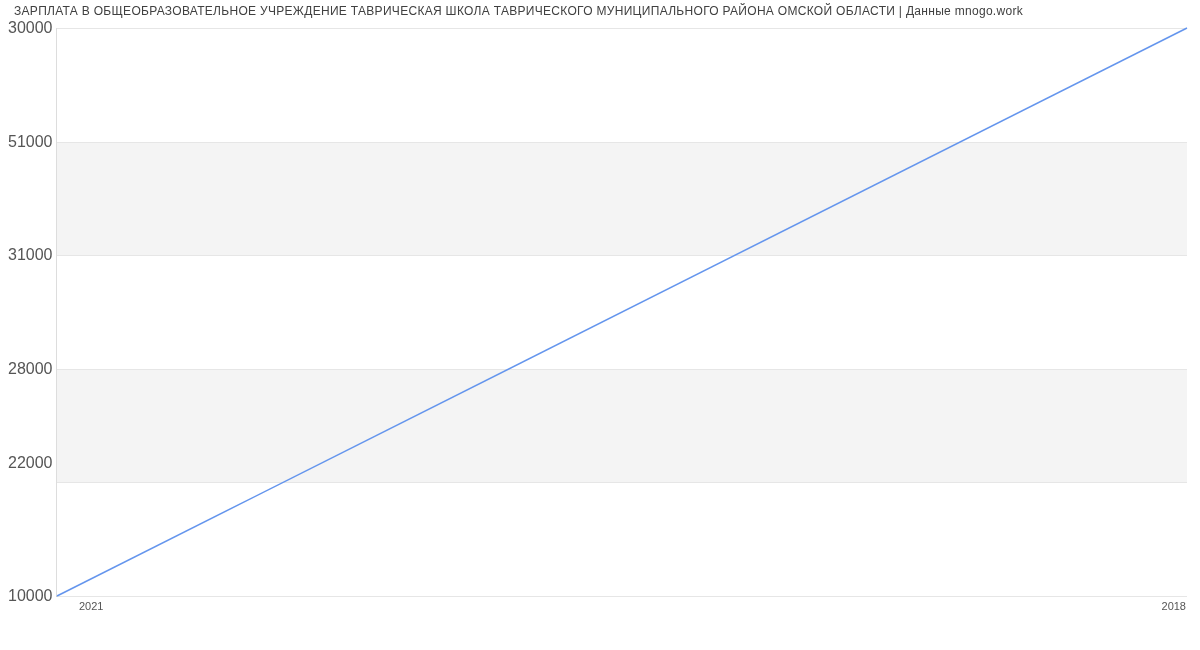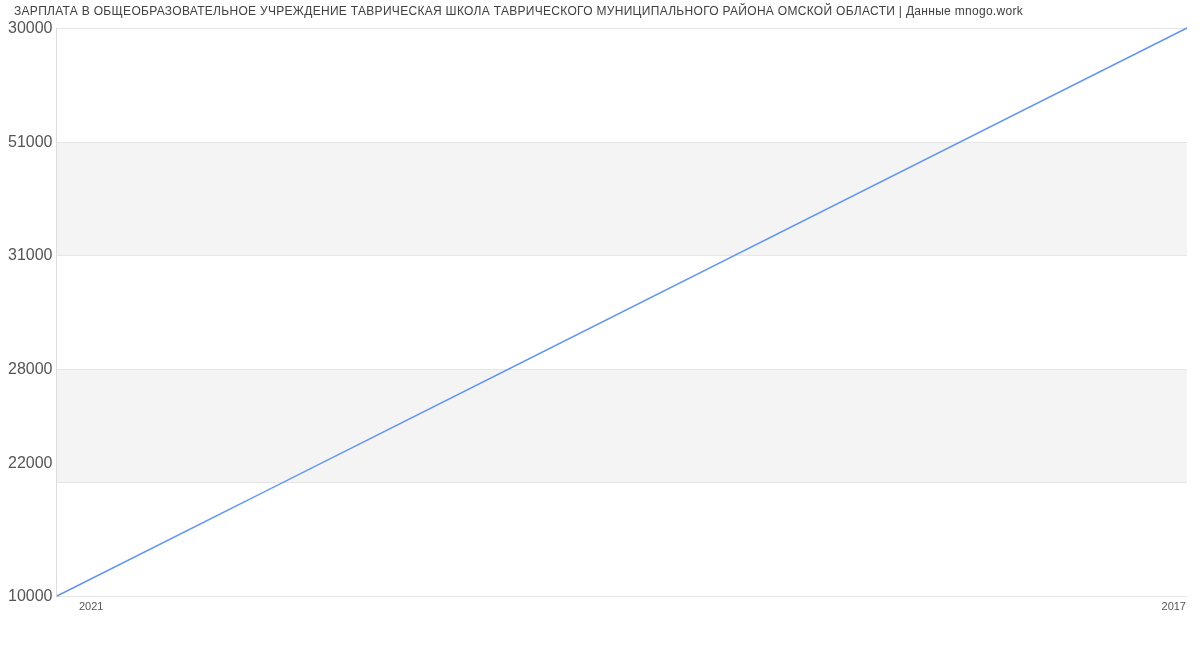--- a/index.html
+++ b/index.html
@@ -81,21 +81,21 @@
   <div class="title">ЗАРПЛАТА В ОБЩЕОБРАЗОВАТЕЛЬНОЕ УЧРЕЖДЕНИЕ ТАВРИЧЕСКАЯ ШКОЛА ТАВРИЧЕСКОГО МУНИЦИПАЛЬНОГО РАЙОНА ОМСКОЙ ОБЛАСТИ | Данные mnogo.work</div>
 
   <div class="y-tick-label" style="top:596px">10000</div>
   <div class="y-tick-label" style="top:463px">22000</div>
   <div class="y-tick-label" style="top:368.8px">28000</div>
   <div class="y-tick-label" style="top:255.2px">31000</div>
   <div class="y-tick-label" style="top:141.6px">51000</div>
   <div class="y-tick-label" style="top:28px">30000</div>
 
   <div class="x-tick-label left">2021</div>
-  <div class="x-tick-label right">2017</div>
+  <div class="x-tick-label right">2018</div>
 
   <div class="plot-area">
 
     <div class="band" style="top:340.8px;height:113.6px"></div>
     <div class="band" style="top:113.6px;height:113.6px"></div>
 
     <div class="gridline" style="top:568px"></div>
     <div class="gridline" style="top:454.4px"></div>
     <div class="gridline" style="top:340.8px"></div>
     <div class="gridline" style="top:227.2px"></div>

